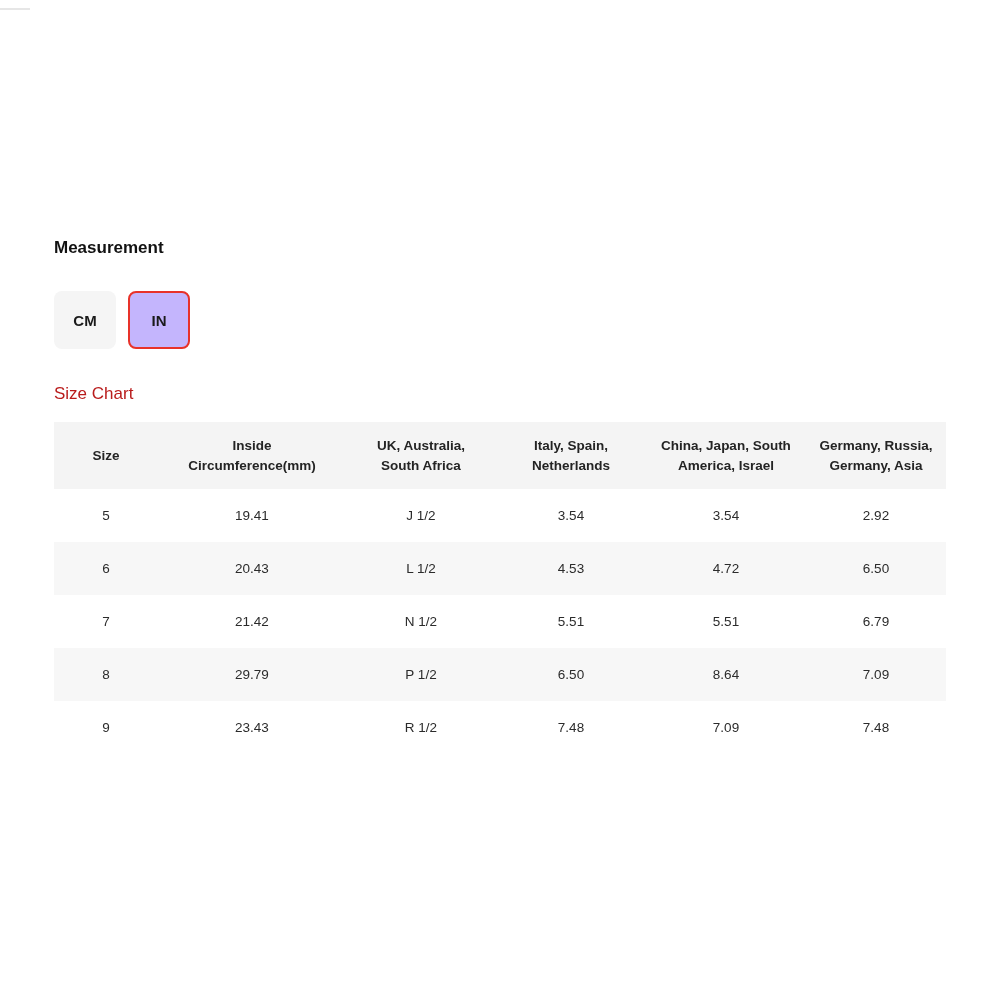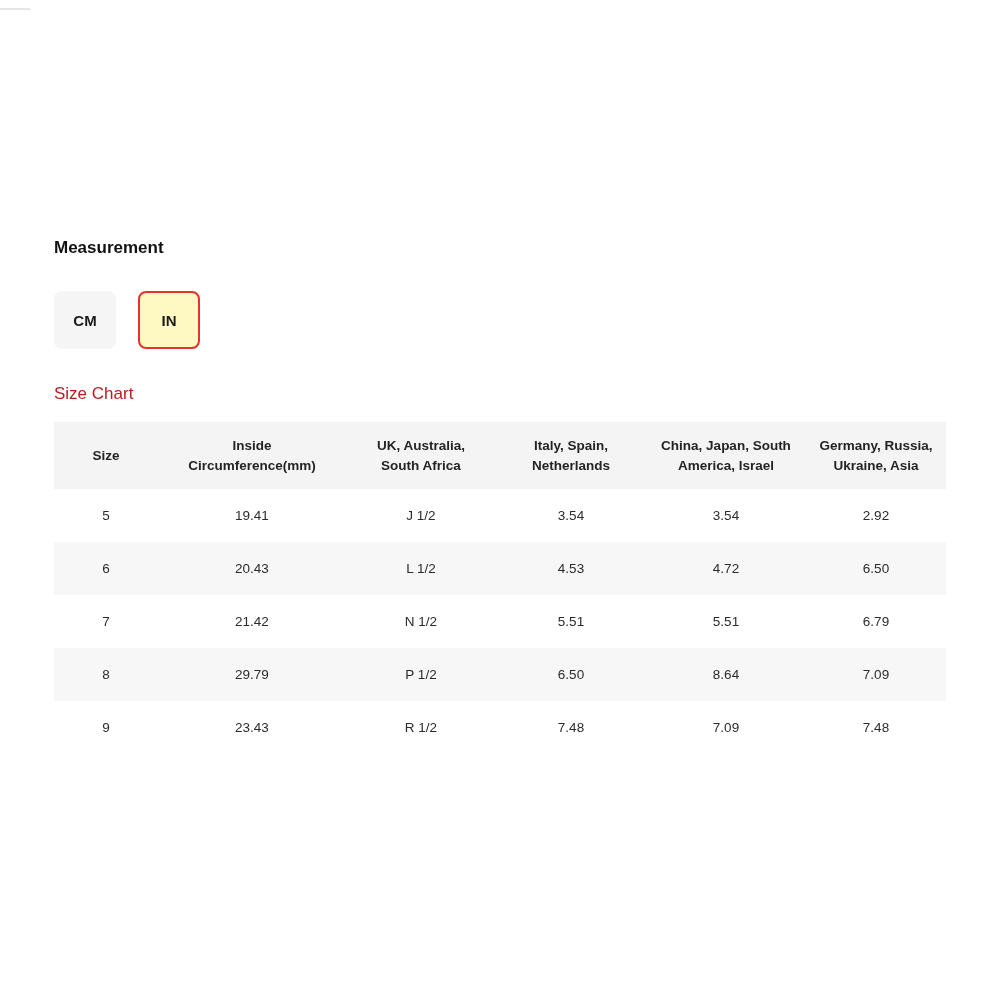--- a/index.html
+++ b/index.html
@@ -56,40 +56,40 @@
     font-size: 17px;
     font-weight: normal;
     color: #b91c1c;
   }
 
   .unit-toggle {
     position: absolute;
     left: 54px;
     top: 283px;
     display: flex;
-    gap: 22px;
+    gap: 12px;
   }
   .unit-btn {
     width: 62px;
     height: 58px;
     border-radius: 8px;
     background: #f5f5f5;
     border: 1px solid transparent;
     display: flex;
     align-items: center;
     justify-content: center;
     font-size: 15px;
     font-weight: bold;
     color: #1a1a1a;
     box-sizing: border-box;
     cursor: pointer;
     user-select: none;
   }
   .unit-btn.selected {
-    background: #fef9c3;
+    background: #c4b5fd;
     border: 2px solid #e8322a;
   }
 
   table.size-table {
     position: absolute;
     left: 54px;
     top: 414px;
     width: 892px;
     border-collapse: collapse;
     table-layout: fixed;
@@ -163,21 +163,21 @@
         <th>
           <span>Italy, Spain,</span><br>
           <span>Netherlands</span>
         </th>
         <th>
           <span>China, Japan, South</span><br>
           <span>America, Israel</span>
         </th>
         <th>
           <span>Germany, Russia,</span><br>
-          <span>Ukraine, Asia</span>
+          <span>Germany, Asia</span>
         </th>
       </tr>
     </thead>
     <tbody>
       <tr>
         <td>5</td>
         <td>19.41</td>
         <td>J 1/2</td>
         <td>3.54</td>
         <td>3.54</td>

